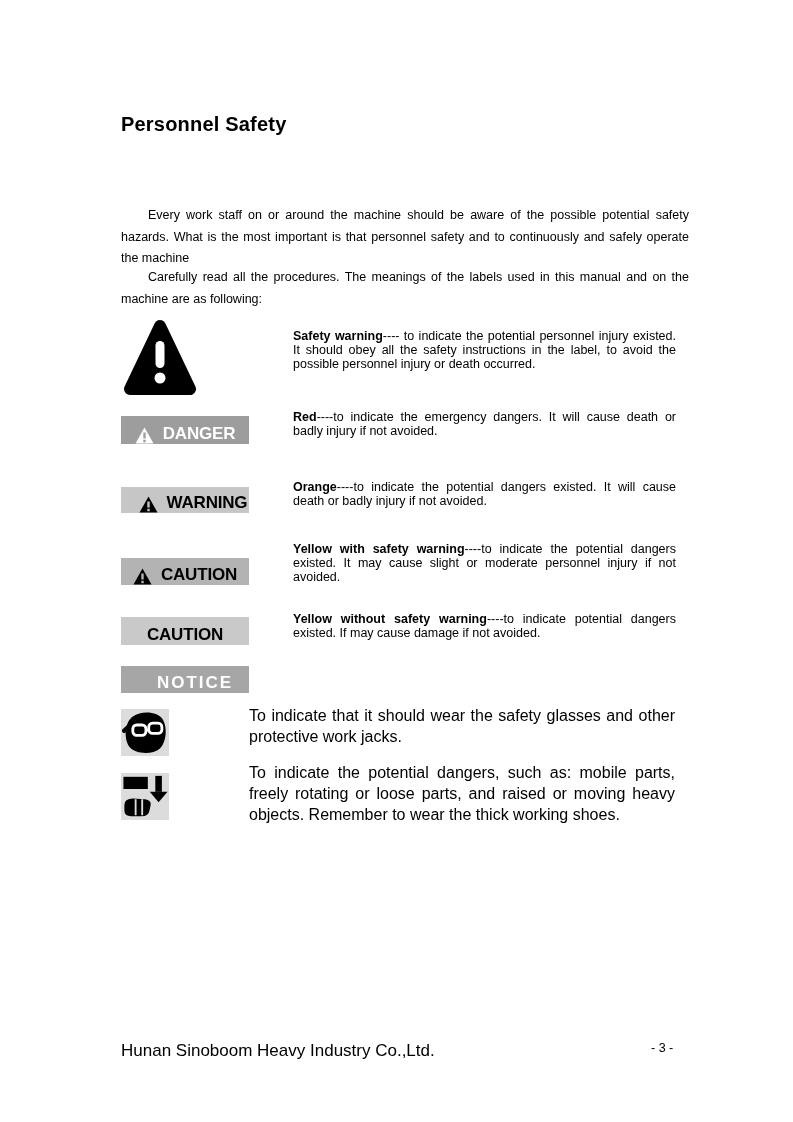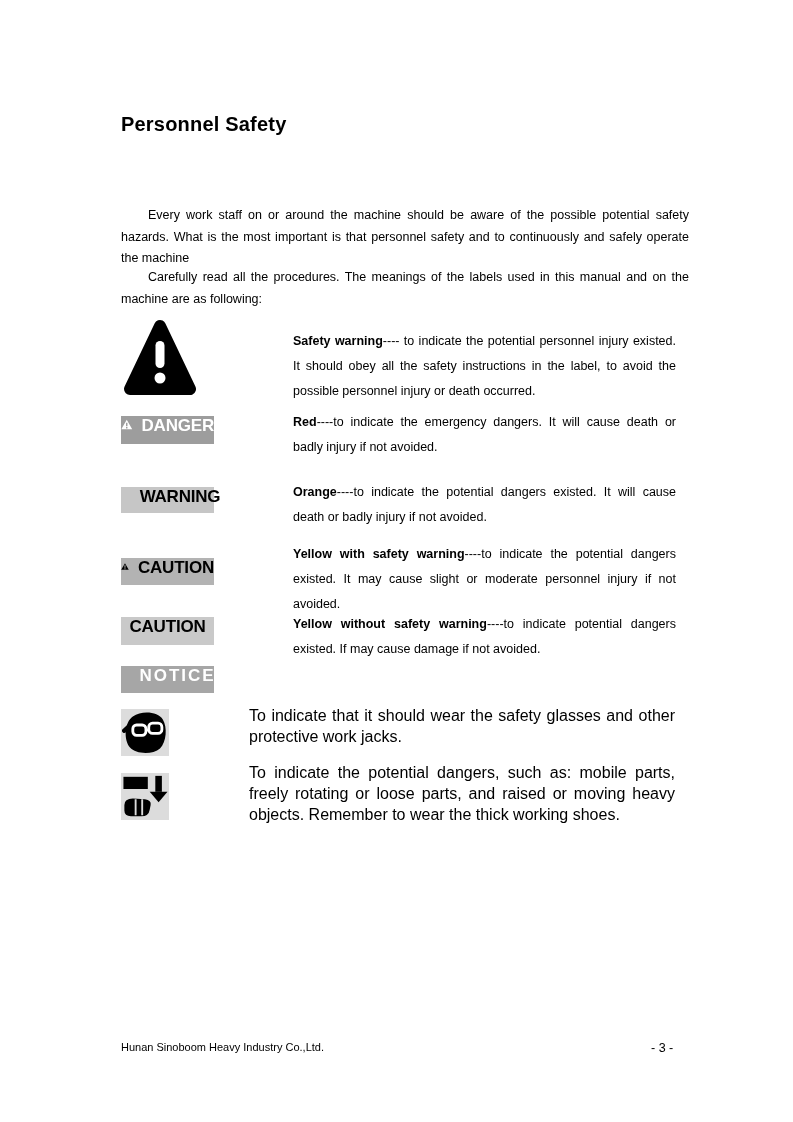--- a/index.html
+++ b/index.html
@@ -17,58 +17,58 @@
   .para {
     position:absolute; left:121px; width:568px;
     font-size:12.5px; line-height:21.5px;
     text-align:justify; text-indent:27px;
   }
   .para-1 { top:205px; }
   .para-2 { top:267px; }
 
   .row-text {
     position:absolute; left:293px; width:383px;
-    font-size:12.5px; line-height:25px; text-align:justify;
+    font-size:12.5px; line-height:14px; text-align:justify;
   }
   .text-r1 { top:329px; }
   .text-r2 { top:410px; }
   .text-r3 { top:480px; }
   .text-r4 { top:542px; }
   .text-r5 { top:612px; }
   .text-r6 { top:671px; }
 
   .picto-text {
     position:absolute; left:249px; width:426px;
     font-size:16px; line-height:20.8px; text-align:justify;
   }
   .picto-text-1 { top:706px; }
   .picto-text-2 { top:763px; }
 
   .badge {
-    position:absolute; left:121px; width:93px; height:28px;
-    display:flex; align-items:flex-start; justify-content:center; gap:9px;
+    position:absolute; left:121px; width:128px; height:28px;
+    display:flex; align-items:flex-end; justify-content:center; gap:9px;
     font-weight:bold; font-size:17px; letter-spacing:-0.2px;
   }
   .badge-danger  { top:416px; }
   .badge-warning { top:487px; height:26px;padding-left:16px; }
   .badge-caution { top:558px; height:27px; }
   .badge-caution2{ top:617px; }
   .badge-notice  { top:666px; height:27px; letter-spacing:2px;padding-left:20px; }
   .badge-tri { display:block; }
 
   .big-triangle { position:absolute; left:123px; top:317px; }
 
   .picto {
     position:absolute; left:121px; width:48px; height:47px;
     background:#dcdcdc; display:flex; align-items:center; justify-content:center;
   }
   .picto-1 { top:709px; }
   .picto-2 { top:773px; }
 
-  .footer-company { position:absolute; left:121px; top:1041px; font-size:11px; }
+  .footer-company { position:absolute; left:121px; top:1041px; font-size:17px; }
   .footer-page    { position:absolute; left:651px; top:1041px; font-size:12.5px; }
 </style>
 </head>
 <body>
 
 <div class="page">
 
   <h1 class="title">Personnel Safety</h1>
 
   <p class="para para-1">Every work staff on or around the machine should be aware of the possible potential safety hazards. What is the most important is that personnel safety and to continuously and safely operate the machine</p>

